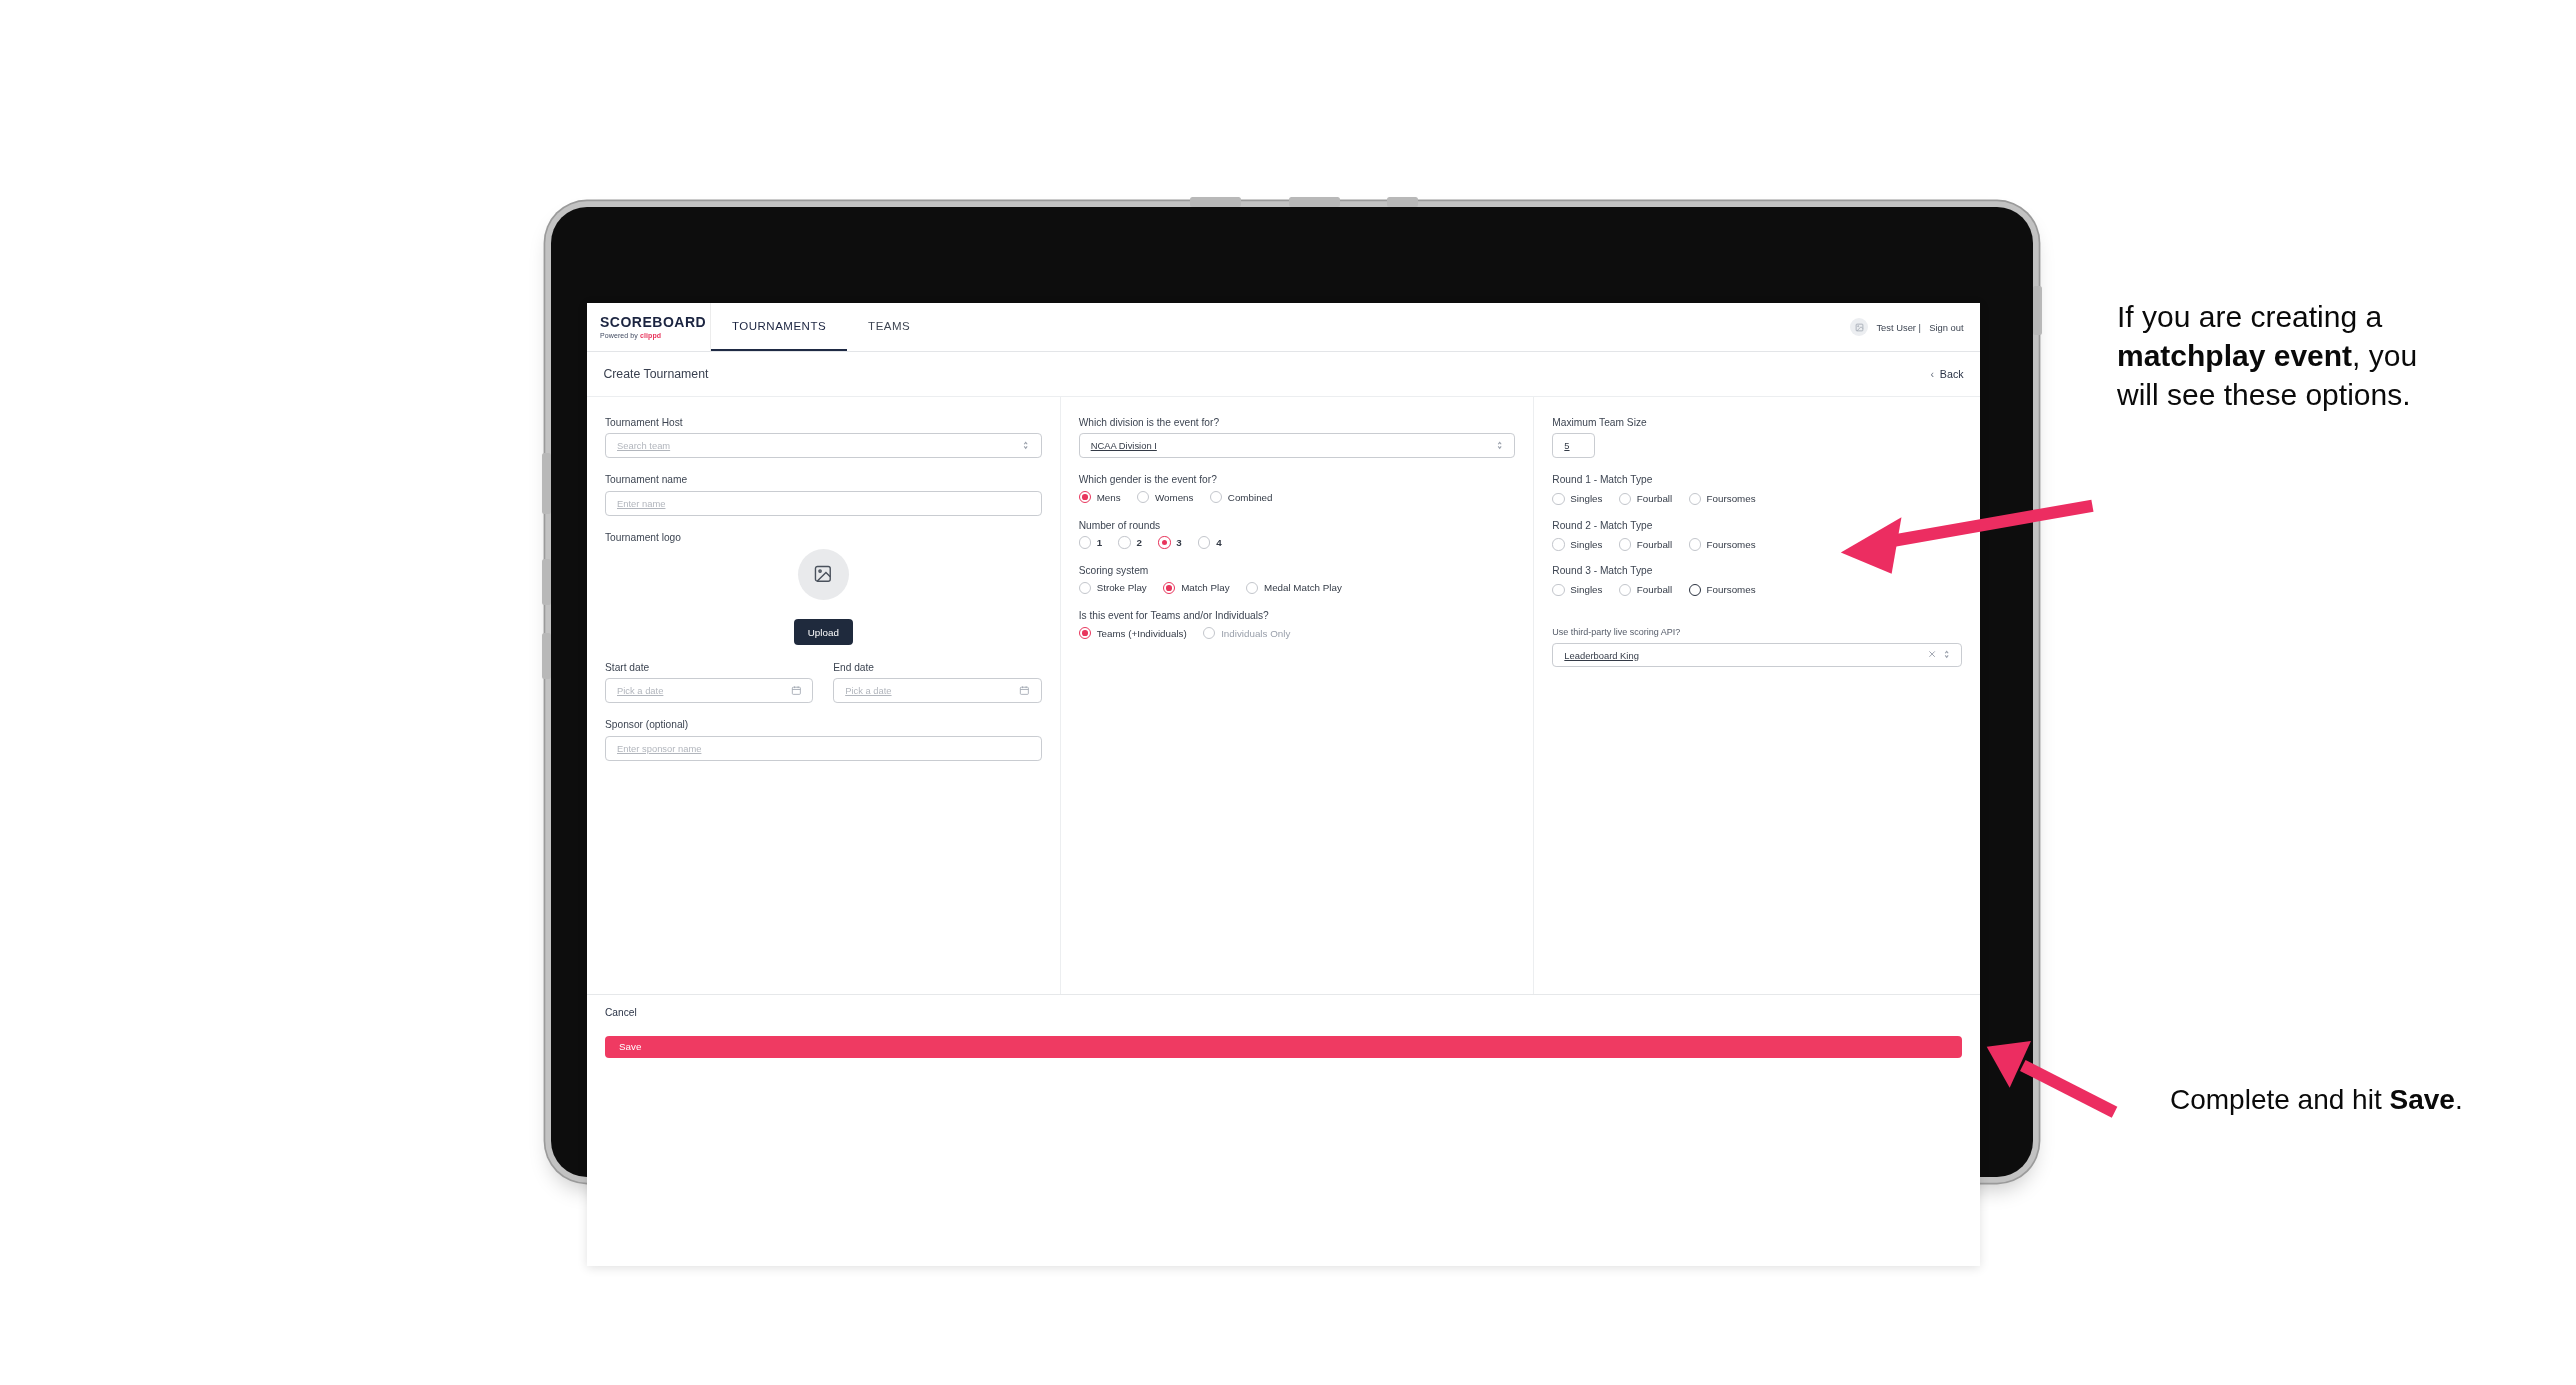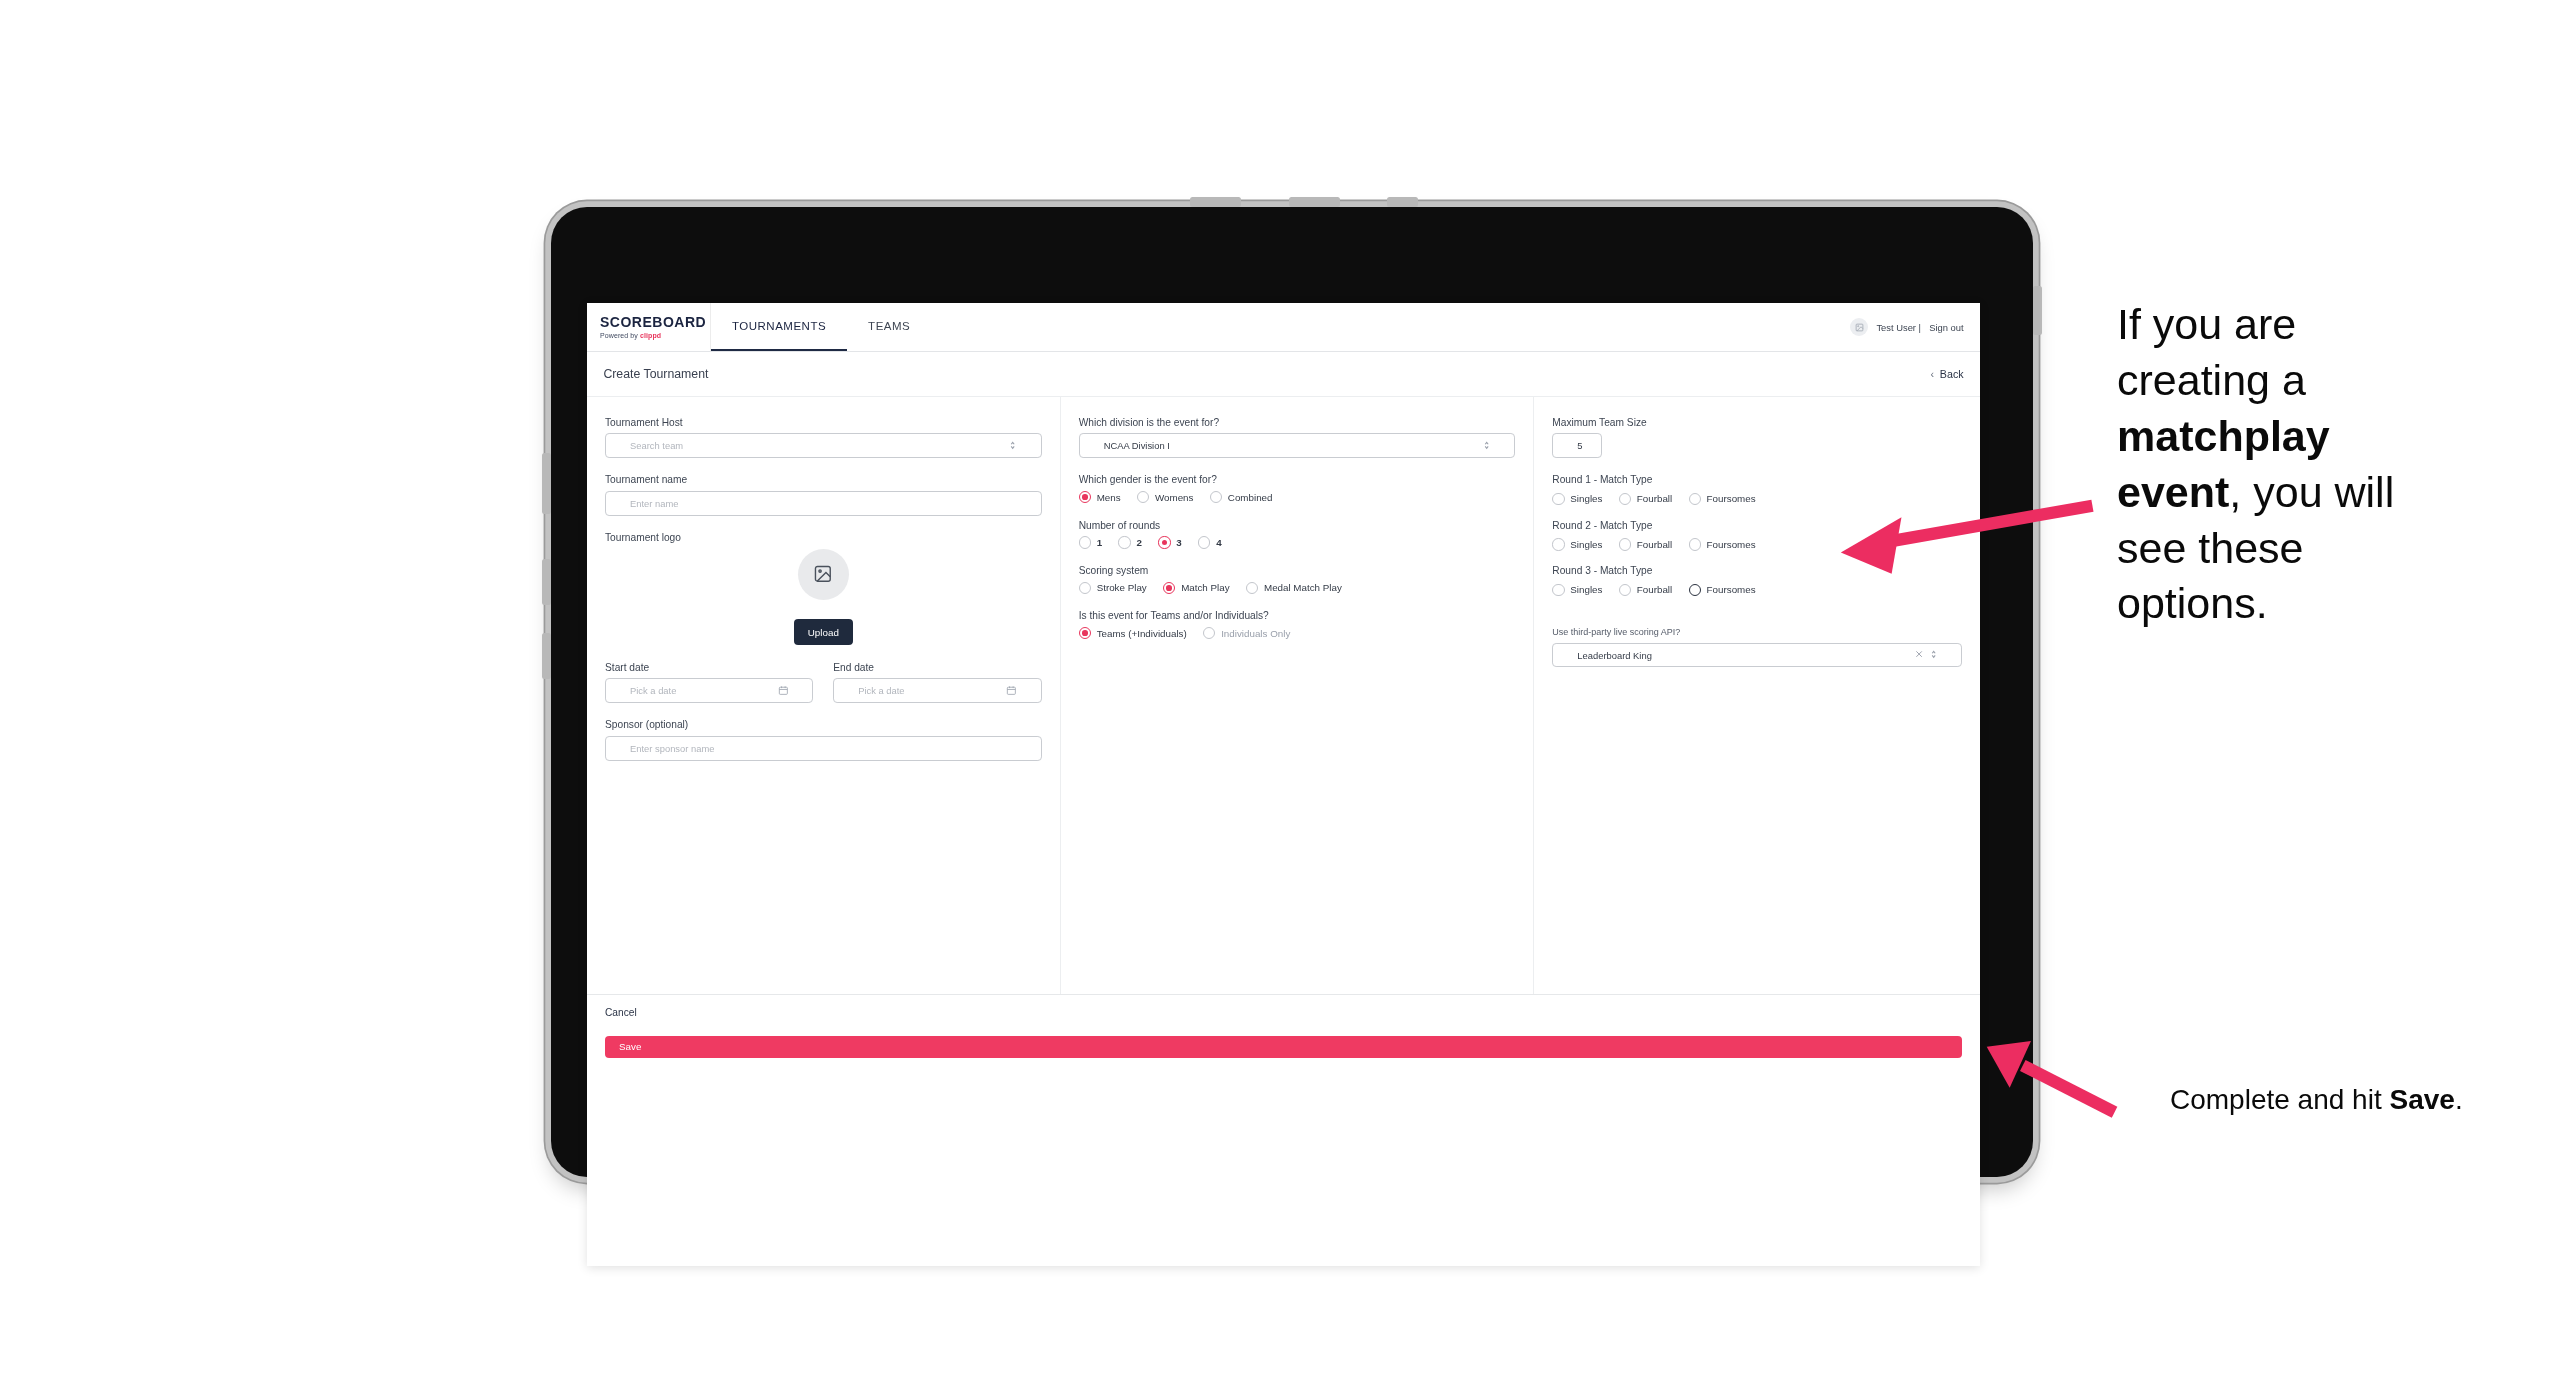--- a/index.html
+++ b/index.html
@@ -139,25 +139,26 @@
   .group{margin-bottom:16.4px;}
 
   .txt-input{
     width:100%;
     height:24.6px;
     box-sizing:border-box;
     border:0.8px solid #c9ccd1;
     border-radius:4.1px;
     background:#fff;
     display:flex;align-items:center;
-    padding:0 24px;
+    padding:0 11px;
     font-size:9.4px;
     color:#b2b6bd;
     position:relative;
     cursor:text;
+    text-decoration:underline;
   }
   .txt-input.filled{color:#343b47;}
   .txt-input .end-icon{
     margin-left:auto;
     color:#9aa0ab;
     display:flex;align-items:center;gap:6.6px;
   }
   .txt-input.tiny{width:43px;}
 
   
@@ -224,21 +225,21 @@
     cursor:pointer;
   }
 
   
   .annotation{
     position:absolute;
     color:#0a0a0a;
     font-family:"Liberation Sans", sans-serif;
     line-height:1.3;
   }
-  #annotation-1{left:2117px;top:297px;width:328px;font-size:43px;}
+  #annotation-1{left:2117px;top:297px;width:328px;font-size:30px;}
   #annotation-2{left:2170px;top:1082px;width:369px;font-size:28px;}
   .annotation b{font-weight:bold;}
 
   #arrow-layer{position:absolute;left:0;top:0;width:2576px;height:1386px;pointer-events:none;}
 </style>
 </head>
 <body>
 
 <div id="tablet-frame">
   <div class="side-btn" id="btn-top-1"></div>

